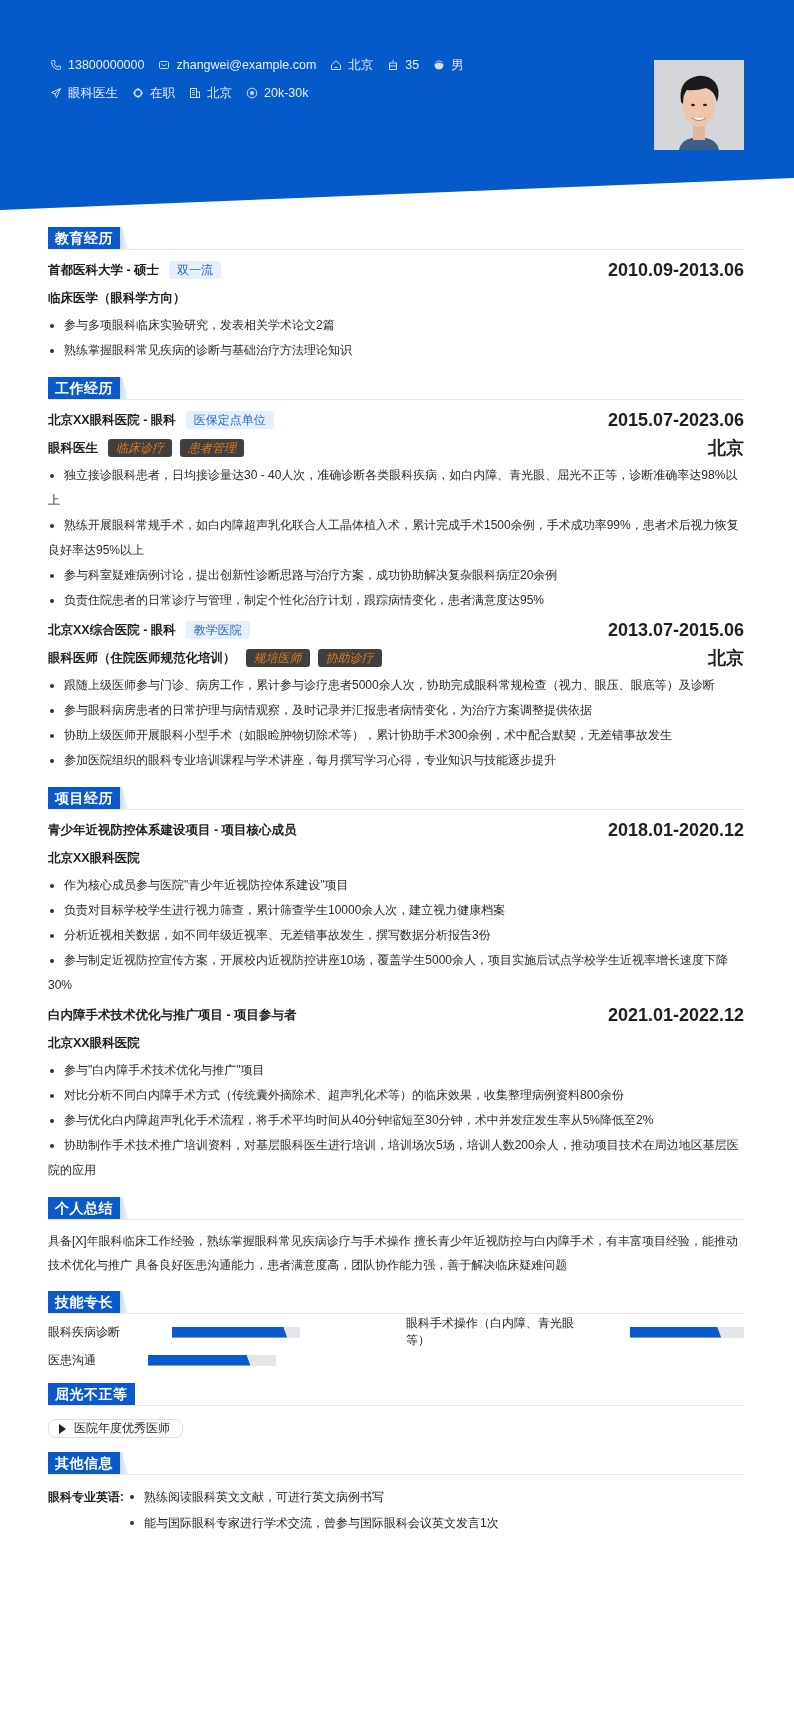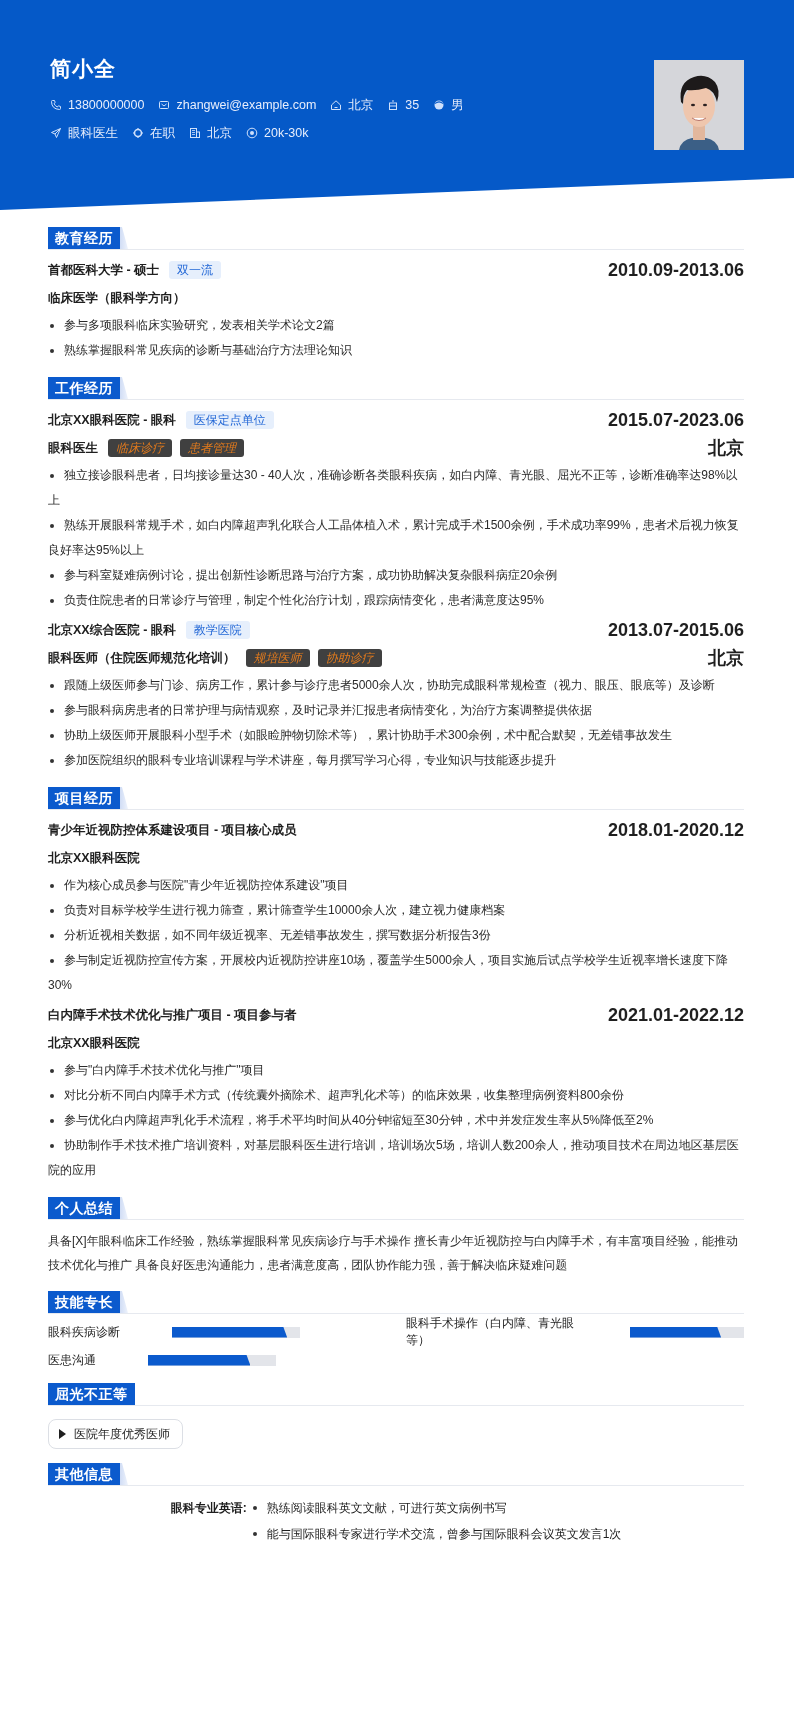--- a/index.html
+++ b/index.html
@@ -41,41 +41,40 @@
 
   .entry { margin-bottom: 6px; }
   .summary { font-size: 12px; line-height: 24px; color: #2a2a2a; margin-top: 2px; }
 
   .skills { display: grid; grid-template-columns: 1fr 1fr; row-gap: 10px; column-gap: 20px; margin-top: 4px; }
   .skill { display: flex; align-items: center; height: 18px; gap: 44px; }
   .skill-name { font-size: 12px; margin-right: 8px; color: #1f1f1f; }
   .skill-bar { position: relative; width: 128px; height: 11px; background: #e3e5ea; }
   .skill-fill { position: absolute; left: 0; top: 0; height: 11px; background: #0b5acd; clip-path: polygon(0 0, calc(100% - 4px) 0, 100% 100%, 0 100%); }
 
-  .award { display: inline-flex; align-items: center; height: 30px; padding: 0 12px 0 10px; border: 1px solid #dcdfe5; border-radius: 8px; margin-top: 4px; font-size: 12px; }
+  .award { display: inline-flex; align-items: center; height: 19px; padding: 0 12px 0 10px; border: 1px solid #dcdfe5; border-radius: 8px; margin-top: 4px; font-size: 12px; }
   .award .tri { width: 0; height: 0; border-top: 5px solid transparent; border-bottom: 5px solid transparent; border-left: 7px solid #1f1f1f; margin-right: 8px; }
 
-  .other-row { display: flex; margin-top: 2px; justify-content: center; }
+  .other-row { display: flex; margin-top: 2px; }
   .other-label { font-weight: bold; font-size: 12px; line-height: 26px; white-space: nowrap; }
   .other-list { list-style: none; }
   .other-list li { position: relative; padding-left: 20px; font-size: 12px; line-height: 26px; }
   .other-list li::before { content: ""; position: absolute; left: 6px; top: 11px; width: 4px; height: 4px; border-radius: 50%; background: #333; }
 </style>
 </head>
 <body>
 
 <div class="page">
 
   <div class="header">
     <svg class="header-bg" viewBox="0 0 794 215" preserveAspectRatio="none">
       <polygon points="0,0 794,0 794,178 0,210" fill="#0559c8"></polygon>
     </svg>
 
     <div class="header-content">
-      <div class="name">简小全</div>
 
       <div class="info-row">
         <span class="info-item">
           <svg viewBox="0 0 12 12">
               <path d="M2.5 1.5 L4.5 1.5 L5.2 3.6 L4 4.6 Q5 6.8 7.3 8 L8.4 6.8 L10.5 7.5 L10.5 9.5 Q10.5 10.5 9.5 10.5 Q1.5 10 1.5 2.5 Q1.5 1.5 2.5 1.5 Z" fill="none" stroke="#cfe0fb" stroke-width="1"></path>
             </svg>
           <span>13800000000</span>
         </span>
         <span class="info-item">
           <svg viewBox="0 0 12 12">

